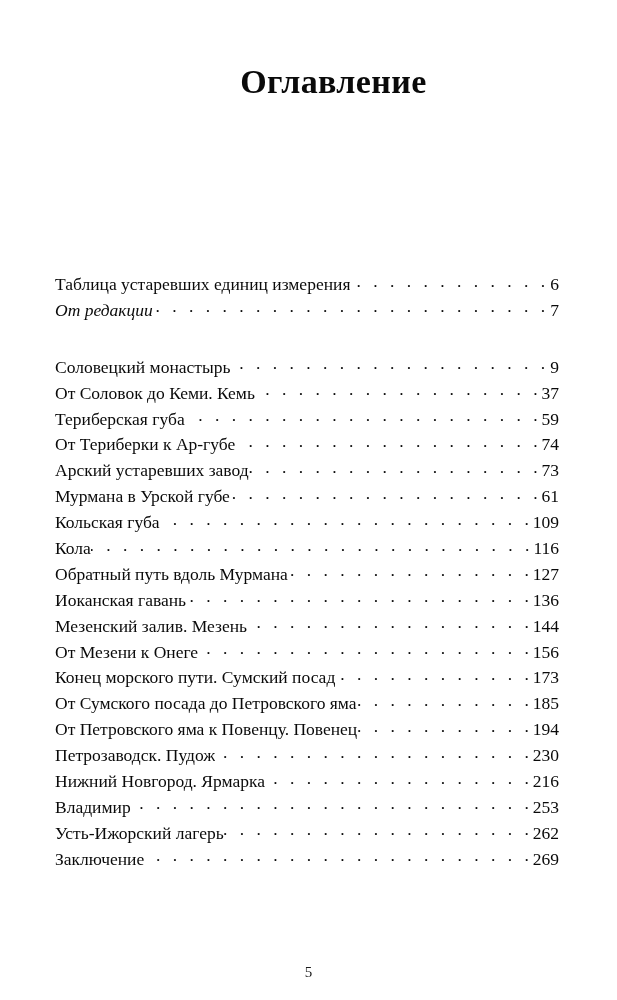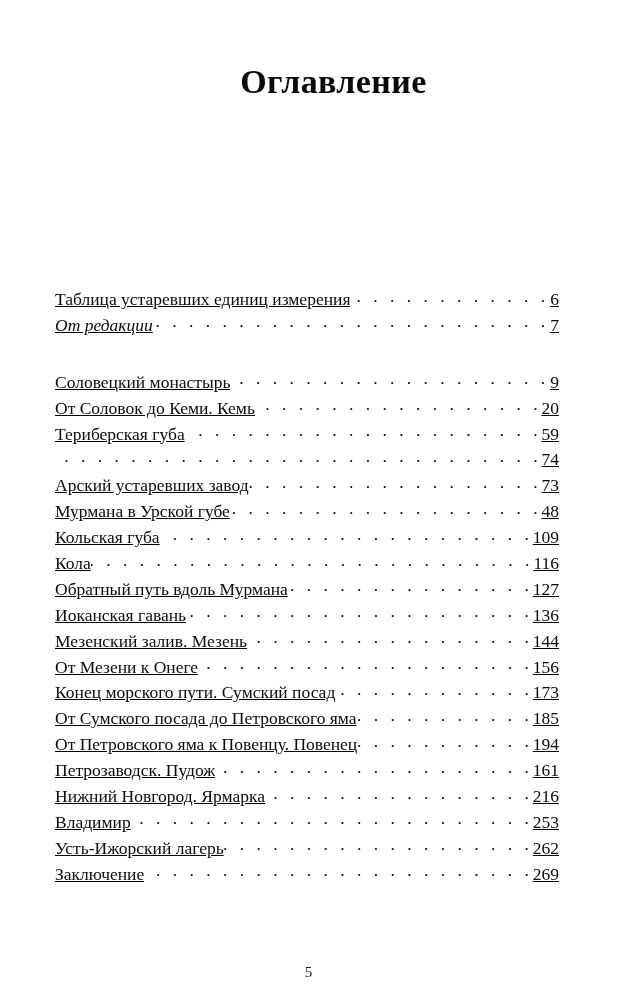--- a/index.html
+++ b/index.html
@@ -36,23 +36,22 @@
     letter-spacing: 0.4px;
     color: #0a0a0a;
     white-space: nowrap;
     margin-left: 25px;
   }
 
   
   .toc-list {
     position: absolute;
     left: 55px;
-    top: 287px;
+    top: 272px;
     width: 504px;
-    text-decoration: underline;
   }
 
   .toc-group {
     display: block;
   }
   .toc-group.front-matter {
     margin-bottom: 0;
   }
   .toc-gap {
     height: 31px;
@@ -147,40 +146,41 @@
 
     <div class="toc-group chapters">
         <div class="toc-entry">
           <span class="toc-entry-title">Соловецкий монастырь</span>
           <span class="toc-leader"></span>
           <span class="toc-page">9</span>
         </div>
         <div class="toc-entry">
           <span class="toc-entry-title">От Соловок до Кеми. Кемь</span>
           <span class="toc-leader"></span>
-          <span class="toc-page">20</span>
+          <span class="toc-page">37</span>
         </div>
         <div class="toc-entry">
           <span class="toc-entry-title">Териберская губа</span>
           <span class="toc-leader"></span>
           <span class="toc-page">59</span>
         </div>
         <div class="toc-entry">
+          <span class="toc-entry-title">От Териберки к Ар-губе</span>
           <span class="toc-leader"></span>
           <span class="toc-page">74</span>
         </div>
         <div class="toc-entry">
           <span class="toc-entry-title">Арский устаревших завод</span>
           <span class="toc-leader"></span>
           <span class="toc-page">73</span>
         </div>
         <div class="toc-entry">
           <span class="toc-entry-title">Мурмана в Урской губе</span>
           <span class="toc-leader"></span>
-          <span class="toc-page">48</span>
+          <span class="toc-page">61</span>
         </div>
         <div class="toc-entry">
           <span class="toc-entry-title">Кольская губа</span>
           <span class="toc-leader"></span>
           <span class="toc-page">109</span>
         </div>
         <div class="toc-entry">
           <span class="toc-entry-title">Кола</span>
           <span class="toc-leader"></span>
           <span class="toc-page">116</span>
@@ -216,21 +216,21 @@
           <span class="toc-page">185</span>
         </div>
         <div class="toc-entry">
           <span class="toc-entry-title">От Петровского яма к Повенцу. Повенец</span>
           <span class="toc-leader"></span>
           <span class="toc-page">194</span>
         </div>
         <div class="toc-entry">
           <span class="toc-entry-title">Петрозаводск. Пудож</span>
           <span class="toc-leader"></span>
-          <span class="toc-page">161</span>
+          <span class="toc-page">230</span>
         </div>
         <div class="toc-entry">
           <span class="toc-entry-title">Нижний Новгород. Ярмарка</span>
           <span class="toc-leader"></span>
           <span class="toc-page">216</span>
         </div>
         <div class="toc-entry">
           <span class="toc-entry-title">Владимир</span>
           <span class="toc-leader"></span>
           <span class="toc-page">253</span>

